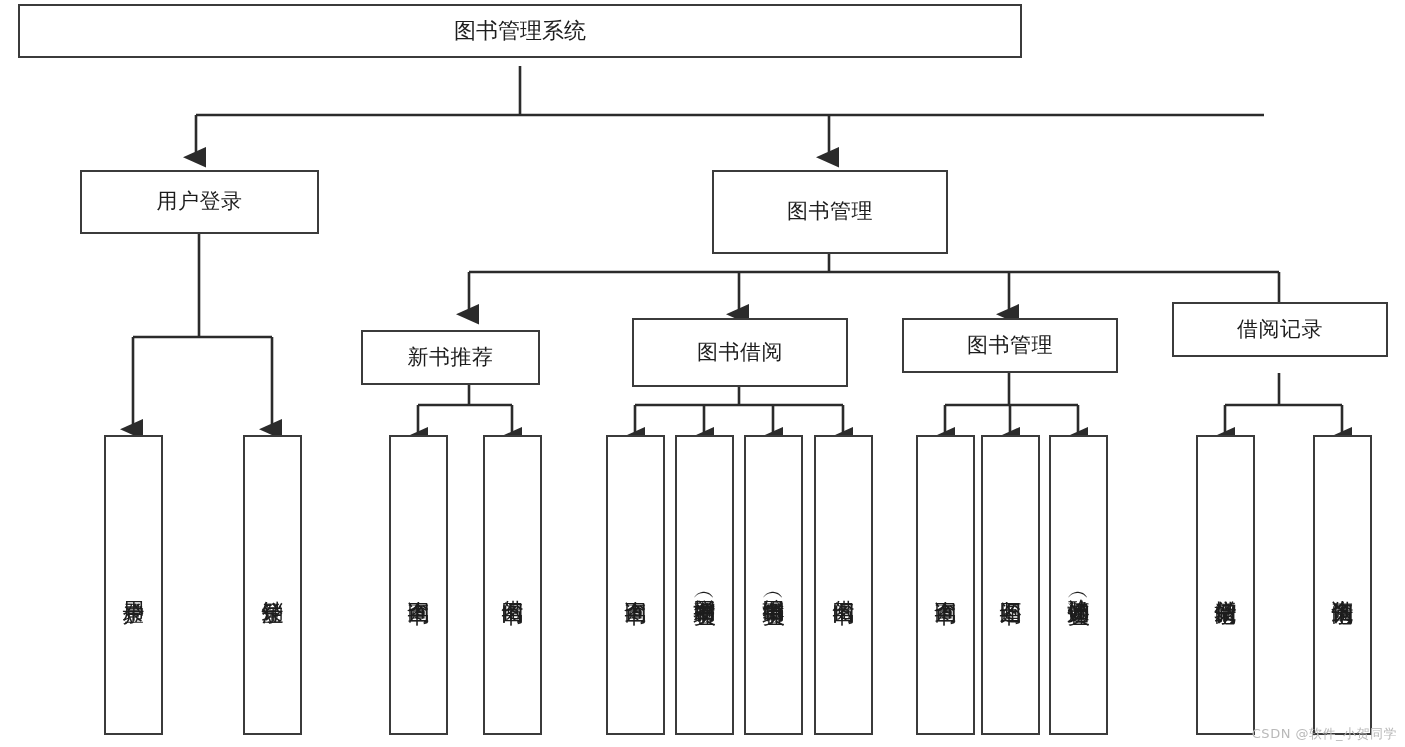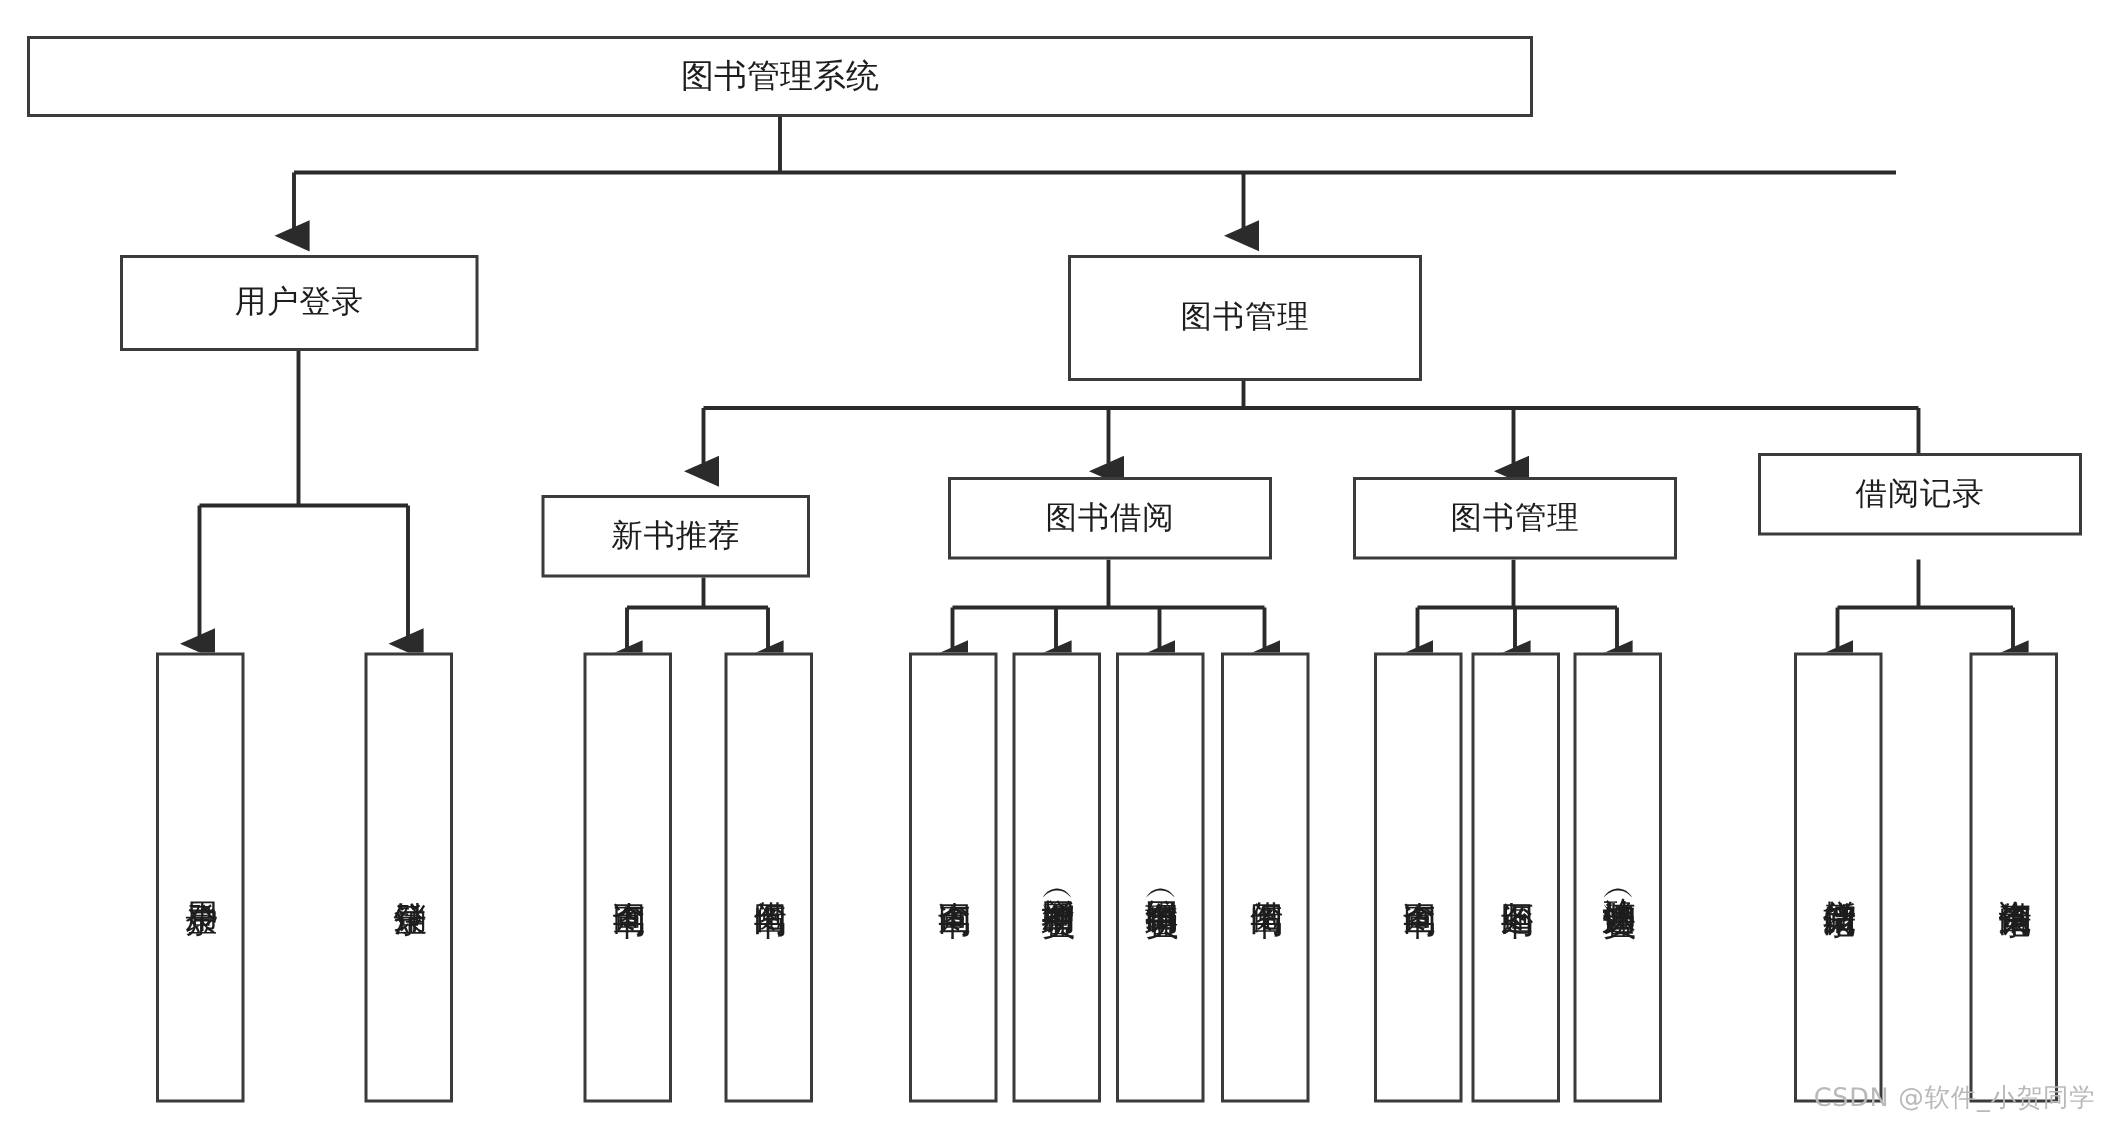--- a/index.html
+++ b/index.html
@@ -57,21 +57,21 @@
   .node.v .vtext {
     writing-mode: vertical-rl;
     text-orientation: upright;
     display: block;
     max-height: 100%;
   }
   .watermark {
     position: absolute;
     right: 8px;
     bottom: 4px;
-    font-size: 17px;
+    font-size: 13px;
     color: #b9b9b9;
     letter-spacing: 0.5px;
     white-space: nowrap;
   }
 </style>
 </head>
 <body>
 
 <div id="stage">
 
@@ -118,35 +118,35 @@
       <path d="M1010,405 L1010,432" marker-end="url(#arrow)"></path>
       <path d="M1078,405 L1078,432" marker-end="url(#arrow)"></path>
 
       <path d="M1279,373 L1279,405"></path>
       <path d="M1225,405 L1342,405"></path>
       <path d="M1225,405 L1225,432" marker-end="url(#arrow)"></path>
       <path d="M1342,405 L1342,432" marker-end="url(#arrow)"></path>
     </g>
   </svg>
 
-  <div class="node root" style="left:18px; top:24px; width:1004px; height:54px;">
+  <div class="node root" style="left:18px; top:4px; width:1004px; height:54px;">
     <span>图书管理系统</span>
   </div>
 
   <div class="node h" style="left:80px; top:170px; width:239px; height:64px;">
     <span>用户登录</span>
   </div>
   <div class="node h" style="left:712px; top:170px; width:236px; height:84px;">
     <span>图书管理</span>
   </div>
 
   <div class="node h" style="left:361px; top:330px; width:179px; height:55px;">
     <span>新书推荐</span>
   </div>
-  <div class="node h" style="left:632px; top:318px; width:216px; height:55px;">
+  <div class="node h" style="left:632px; top:318px; width:216px; height:69px;">
     <span>图书借阅</span>
   </div>
   <div class="node h" style="left:902px; top:318px; width:216px; height:55px;">
     <span>图书管理</span>
   </div>
   <div class="node h" style="left:1172px; top:302px; width:216px; height:55px;">
     <span>借阅记录</span>
   </div>
 
   <div class="node v" style="left:104px; top:435px; width:59px; height:300px;">

